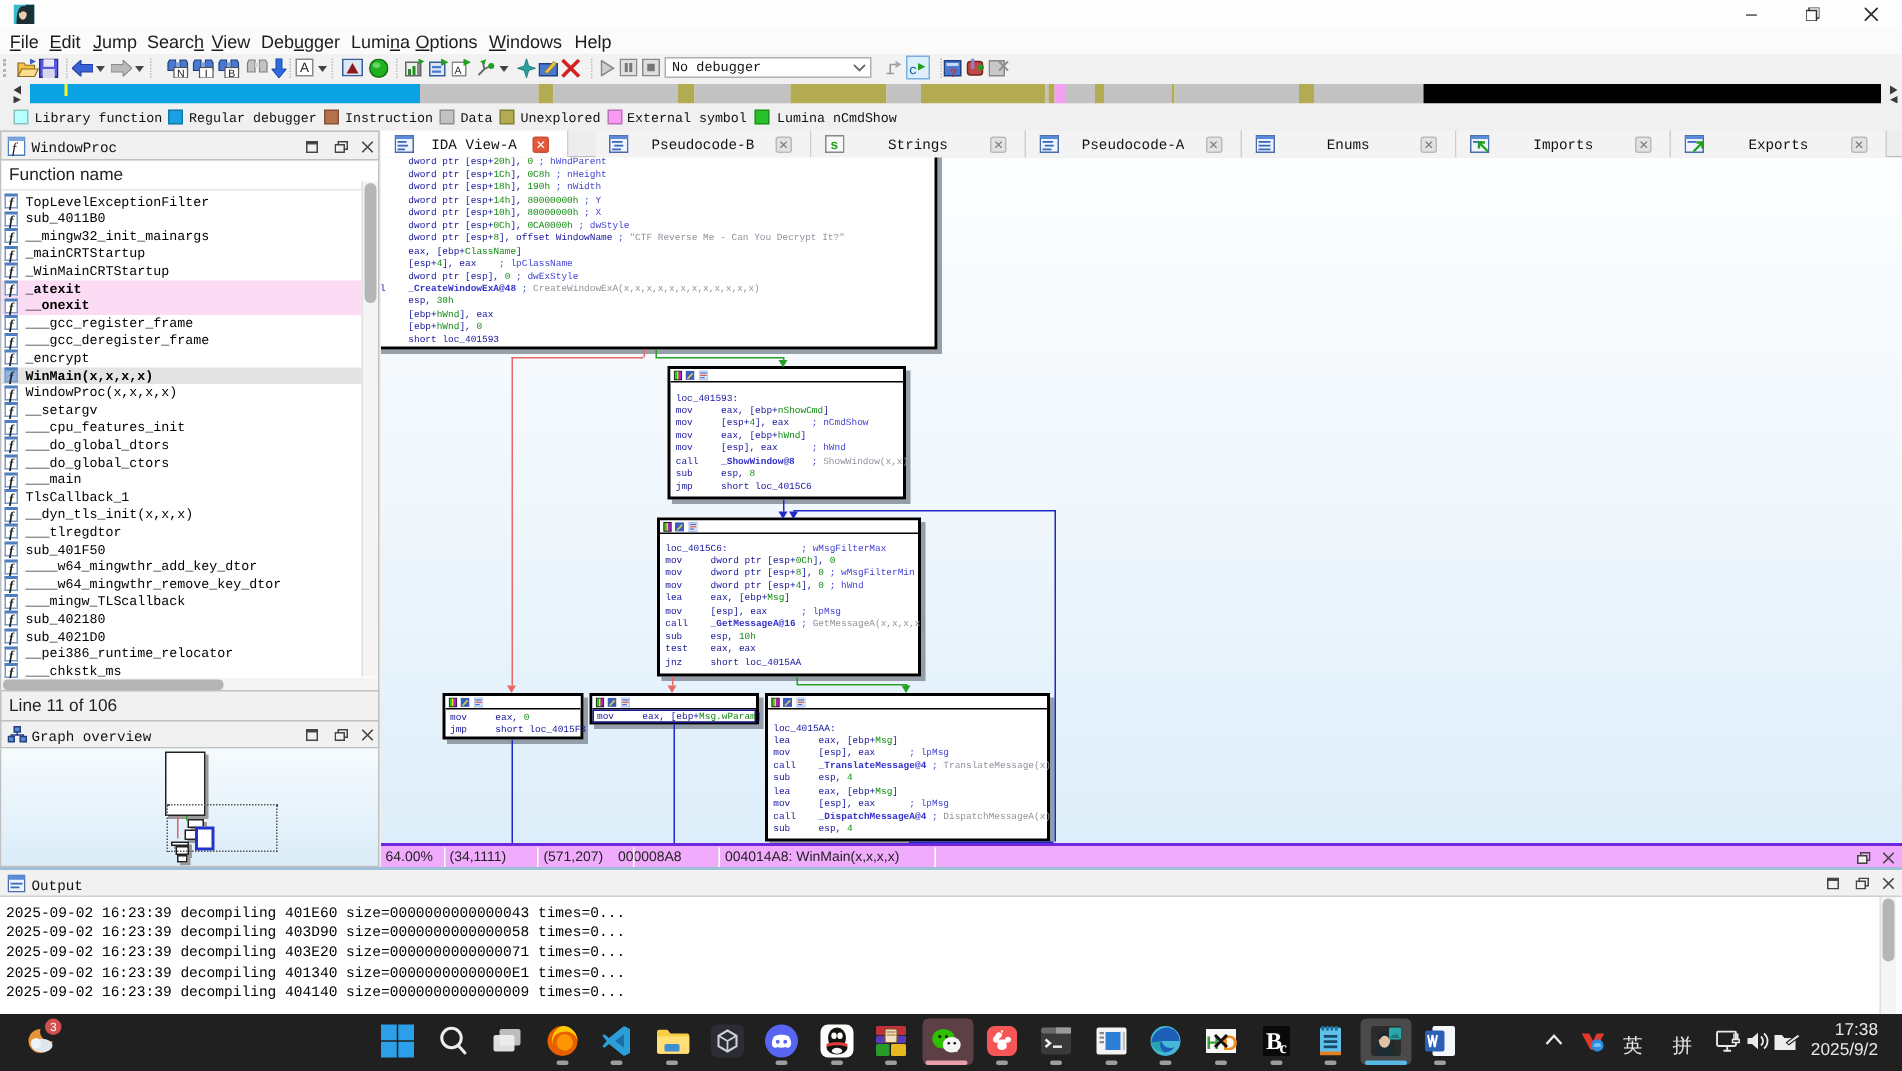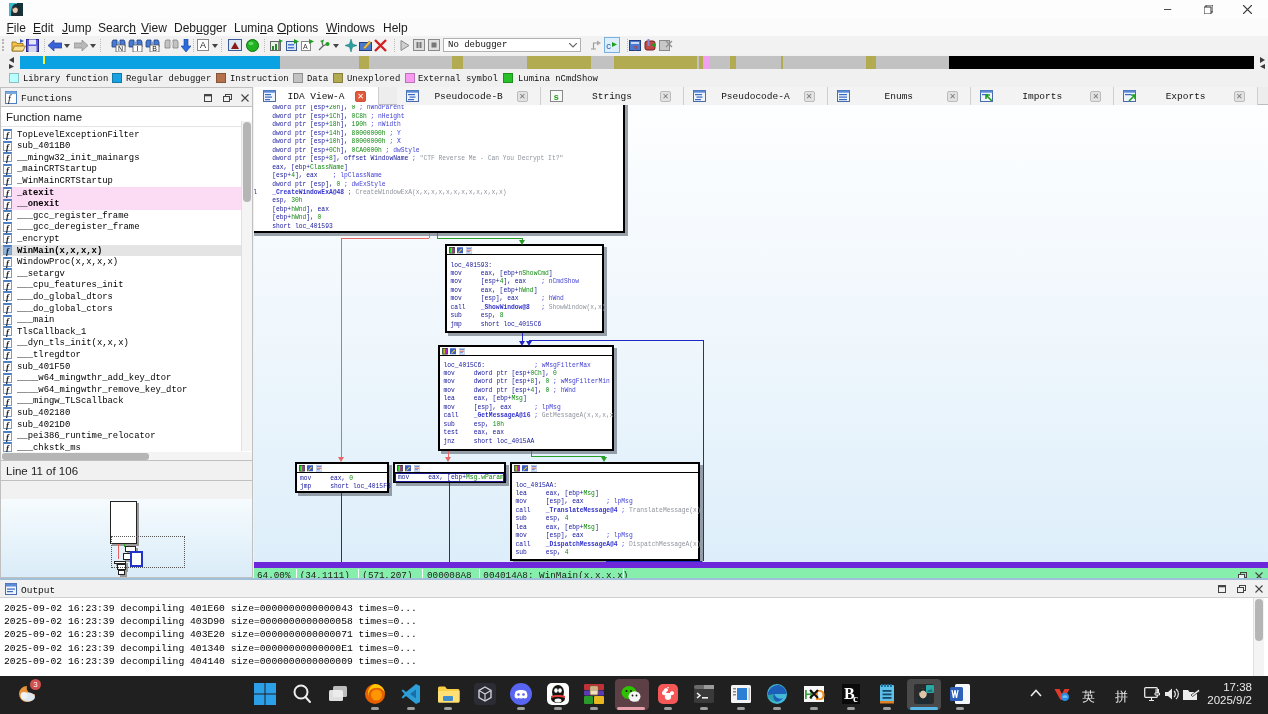--- a/index.html
+++ b/index.html
@@ -33,21 +33,21 @@
 .tab.active{background:#fff;}
 .tlabel{position:absolute;top:4px;width:100%;text-align:center;font-family:"Liberation Mono",monospace;font-size:9.5px;color:#111;}
 .tclose{position:absolute;right:12px;top:3.5px;width:11px;height:11px;background:#e2e2e2;border:1px solid #bbb;border-radius:2px;color:#777;font-size:8px;line-height:9px;text-align:center;}
 .tclose.red{background:#e2593c;border-color:#c94f35;color:#fff;}
 #graph{left:0;top:18px;width:1014px;height:457px;background:linear-gradient(180deg,#fdfeff 0%,#eef6fc 55%,#ddeefa 100%);overflow:hidden;position:absolute;}
 .gbox{position:absolute;background:#fff;border:2px solid #000;box-shadow:3px 3px 0 rgba(120,130,140,.75);}
 .gtitle{position:absolute;left:0;top:0;right:0;height:9px;border-bottom:1.5px solid #000;background:#fff;}
 .gi{position:absolute;top:1px;width:6px;height:6.5px;}
 .asm{position:absolute;font-family:"Liberation Mono",monospace;font-size:6.3px;line-height:8.46px;white-space:pre;color:#15159b;}
 .edge{position:absolute;}
-#gstatus{left:0;top:475px;width:1014px;height:16px;background:#86efac;border-top:6px solid #6d28d9;font-family:Liberation Mono, monospace;font-size:9.3px;color:#222;}
+#gstatus{left:0;top:475px;width:1014px;height:16px;background:#f0abfc;border-top:2px solid #6d28d9;font-family:Liberation Sans, sans-serif;font-size:9.3px;color:#222;}
 #output{left:0;top:578px;width:1268px;height:98px;background:#fff;border-top:2px solid #9fc0d8;}
 #outhead{left:0;top:0;width:1268px;height:18px;background:#f1f1f1;border-bottom:1px solid #d0d0d0;}
 #outlog{left:0;top:18px;width:1268px;height:80px;background:#fff;overflow:hidden;}
 .oline{position:absolute;left:4px;font-family:"Liberation Mono",monospace;font-size:9.7px;color:#000;white-space:pre;}
 #taskbar{left:0;top:676px;width:1268px;height:38px;background:#202020;}
 .tkpill{position:absolute;top:31px;width:8px;height:3px;border-radius:2px;background:#9d9d9d;}
 .tray{position:absolute;color:#e9e9e9;font-size:12px;}
 svg{display:block}
 </style></head><body>
 
@@ -266,21 +266,21 @@
 <div class="abs lsq" style="left:503px;background:#28c028;border:1px solid rgba(0,0,0,0.25)"></div>
 <span class="abs llb" style="left:518px">Lumina nCmdShow</span>
 </div>
 <div class="abs" id="funcpanel">
 <div class="abs phead" style="left:-1px;top:-1px;width:253px;height:20px">
 <svg class="abs" style="left:4px;top:3px" width="12" height="13" viewBox="0 0 12 13">
         <rect x="0.5" y="0.5" width="11" height="12" fill="#fff" stroke="#4d7fc0"></rect>
         <rect x="0.5" y="0.5" width="11" height="2.5" fill="#7aa8e0"></rect>
         <text x="3" y="11" font-size="10" font-style="italic" font-family="Liberation Serif" fill="#111">f</text>
       </svg>
-<span class="abs ptitle" style="left:20px;top:5px">Functions</span>
+<span class="abs ptitle" style="left:20px;top:5px">WindowProc</span>
 <svg class="abs" style="left:203px;top:6px" width="8" height="8" viewBox="0 0 8 8">
         <rect x="0.5" y="0.5" width="7" height="7" fill="none" stroke="#444"></rect>
         <rect x="0.5" y="0.5" width="7" height="1.8" fill="#444"></rect>
       </svg>
 <svg class="abs" style="left:222px;top:6px" width="9" height="8" viewBox="0 0 9 8">
         <rect x="2.5" y="0.5" width="6" height="5" fill="none" stroke="#444"></rect>
         <rect x="0.5" y="2.5" width="6" height="5" fill="#f1f1f1" stroke="#444"></rect>
       </svg>
 <svg class="abs" style="left:240px;top:6px" width="8" height="8" viewBox="0 0 8 8">
         <path d="M0.5,0.5 L7.5,7.5 M7.5,0.5 L0.5,7.5" stroke="#444" stroke-width="1.1"></path>
@@ -319,20 +319,40 @@
 <div class="abs frow" style="top:353.7px;"><span class="ficon" style="">f</span><span class="fname">___chkstk_ms</span></div>
 <div class="abs" style="left:240px;top:33px;width:11px;height:330px;background:#f4f4f4;border-left:1px solid #e0e0e0"></div>
 <div class="abs" style="left:242px;top:34px;width:8px;height:80px;background:#b5b5b5;border-radius:4px"></div>
 <div class="abs" style="left:0px;top:364px;width:251px;height:9px;background:#f4f4f4"></div>
 <div class="abs" style="left:1px;top:365px;width:147px;height:7px;background:#b5b5b5;border-radius:3px"></div>
 <div class="abs" style="left:-1px;top:372px;width:253px;height:21px;background:#f1f1f1;border:1px solid #c0c0c0">
       <span class="abs" style="left:5px;top:4px;font-size:11.5px;color:#222">Line 11 of 106</span>
     </div>
 </div>
 <div class="abs" id="overview">
+<div class="abs phead" style="left:-1px;top:-1px;width:253px;height:19px">
+<svg class="abs" style="left:4px;top:3px" width="13" height="12" viewBox="0 0 13 12">
+        <rect x="4.5" y="0.5" width="4" height="3.5" fill="#5a8ad0" stroke="#1f3f80"></rect>
+        <rect x="0.5" y="7" width="4" height="3.5" fill="#5a8ad0" stroke="#1f3f80"></rect>
+        <rect x="8.5" y="7" width="4" height="3.5" fill="#5a8ad0" stroke="#1f3f80"></rect>
+        <path d="M6.5,4 L6.5,6 M2.5,7 L2.5,6 L10.5,6 L10.5,7" stroke="#1f3f80" fill="none"></path>
+      </svg>
+<span class="abs ptitle" style="left:20px;top:5px">Graph overview</span>
+<svg class="abs" style="left:203px;top:5px" width="8" height="8" viewBox="0 0 8 8">
+        <rect x="0.5" y="0.5" width="7" height="7" fill="none" stroke="#444"></rect>
+        <rect x="0.5" y="0.5" width="7" height="1.8" fill="#444"></rect>
+      </svg>
+<svg class="abs" style="left:222px;top:5px" width="9" height="8" viewBox="0 0 9 8">
+        <rect x="2.5" y="0.5" width="6" height="5" fill="none" stroke="#444"></rect>
+        <rect x="0.5" y="2.5" width="6" height="5" fill="#f1f1f1" stroke="#444"></rect>
+      </svg>
+<svg class="abs" style="left:240px;top:5px" width="8" height="8" viewBox="0 0 8 8">
+        <path d="M0.5,0.5 L7.5,7.5 M7.5,0.5 L0.5,7.5" stroke="#444" stroke-width="1.1"></path>
+      </svg>
+</div>
 <div class="abs" id="ovcontent">
 <div class="mini" style="left:109px;top:2px;width:27px;height:43px"></div>
 <div class="abs" style="left:117px;top:45px;width:1px;height:15px;background:#e86060"></div>
 <div class="abs" style="left:123px;top:45px;width:1px;height:3px;background:#28a028"></div>
 <div class="abs" style="left:131px;top:58px;width:1px;height:10px;background:#2028c8"></div>
 <div class="mini" style="left:124px;top:47px;width:11px;height:6px"></div>
 <div class="mini" style="left:122px;top:54px;width:14px;height:7px"></div>
 <div class="mini" style="left:113px;top:62px;width:12px;height:3px"></div>
 <div class="mini" style="left:116px;top:65px;width:9px;height:6px"></div>
 <div class="abs" style="left:129px;top:52px;width:13px;height:16px;border:2px solid #2233cc;background:#fff"></div>
@@ -587,21 +607,21 @@
 <div class="edge" style="left:346.5px;top:352.0px;width:0;height:0;border-left:3.5px solid transparent;border-right:3.5px solid transparent;border-top:5px solid #28a028"></div>
 <div class="edge" style="left:86.7px;top:388.0px;width:1.2px;height:68.5px;background:#2028c8"></div>
 <div class="edge" style="left:195.3px;top:378.0px;width:1.2px;height:78.5px;background:#2028c8"></div>
 <div class="edge" style="left:352.3px;top:456.0px;width:1.2px;height:1.0px;background:#2028c8"></div>
 <div class="edge" style="left:352.3px;top:455.6px;width:96.2px;height:1.2px;background:#2028c8"></div>
 </div>
 <div class="abs" id="gstatus">
 <span class="abs" style="left:3px;top:2px">64.00%</span>
 <span class="abs" style="left:45.7px;top:2px">(34,1111)</span>
 <span class="abs" style="left:108.3px;top:2px">(571,207)</span>
-<span class="abs" style="left:173px;top:2px">000008A8</span>
+<span class="abs" style="left:158px;top:2px">000008A8</span>
 <span class="abs" style="left:229.3px;top:2px">004014A8: WinMain(x,x,x,x)</span>
 <div class="abs" style="left:41.5px;top:1px;width:1px;height:13px;background:#cdcdcd;border-right:1px solid #fff"></div>
 <div class="abs" style="left:104.1px;top:1px;width:1px;height:13px;background:#cdcdcd;border-right:1px solid #fff"></div>
 <div class="abs" style="left:168.1px;top:1px;width:1px;height:13px;background:#cdcdcd;border-right:1px solid #fff"></div>
 <div class="abs" style="left:225.1px;top:1px;width:1px;height:13px;background:#cdcdcd;border-right:1px solid #fff"></div>
 <div class="abs" style="left:368.6px;top:1px;width:1px;height:13px;background:#cdcdcd;border-right:1px solid #fff"></div>
 <svg class="abs" style="left:984px;top:4px" width="9" height="8" viewBox="0 0 9 8">
         <rect x="2.5" y="0.5" width="6" height="5" fill="none" stroke="#444"></rect>
         <rect x="0.5" y="2.5" width="6" height="5" fill="#f1f1f1" stroke="#444"></rect>
       </svg>

